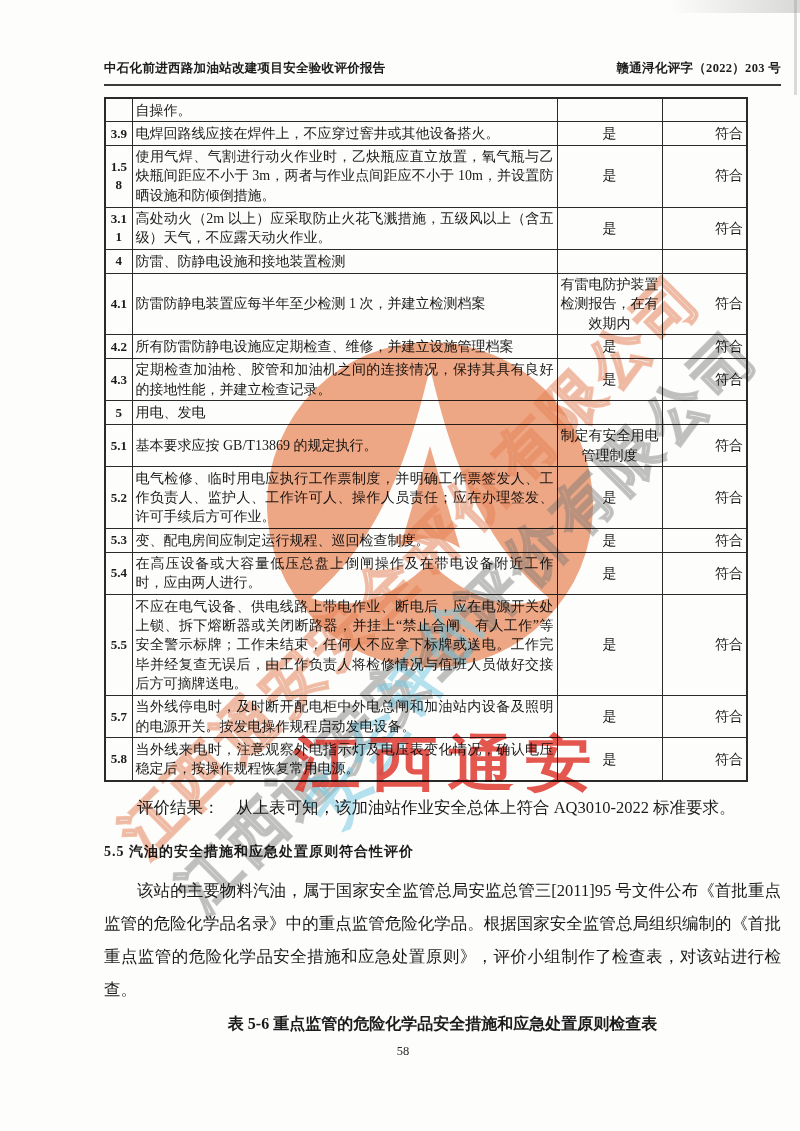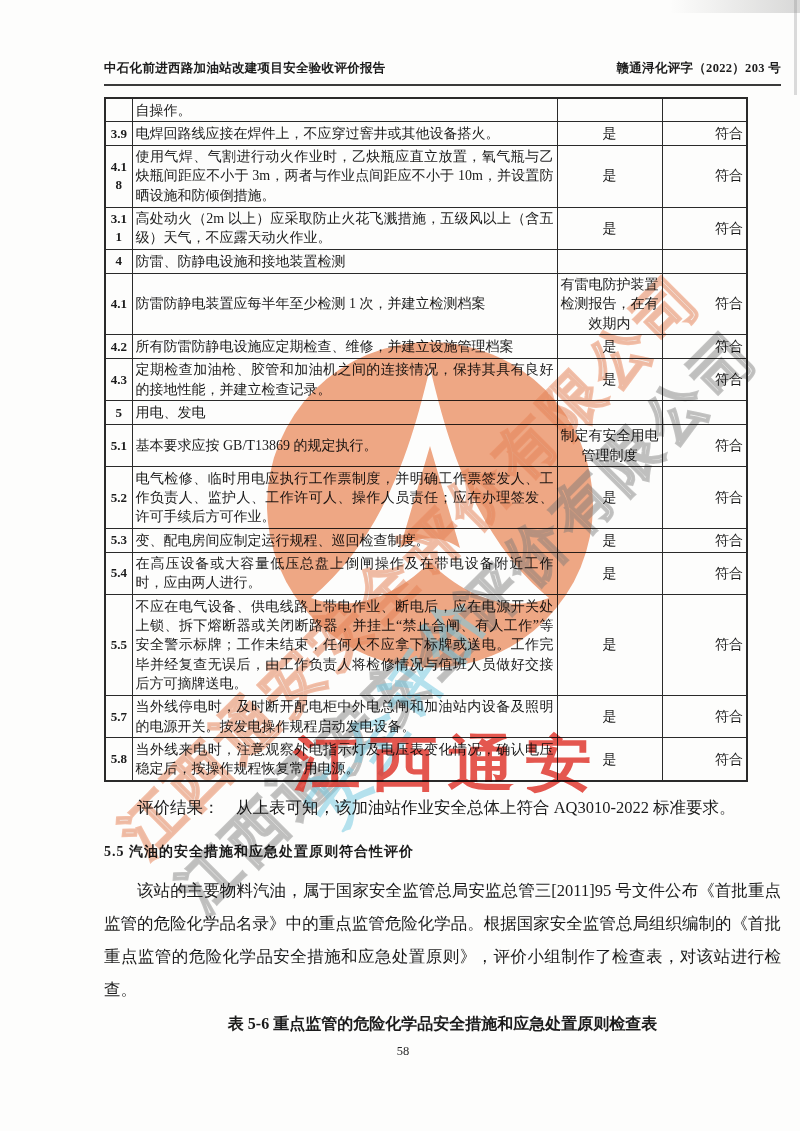--- a/index.html
+++ b/index.html
@@ -93,21 +93,21 @@
       </tr>
 
       <tr>
         <td class="c-num">3.9</td>
         <td class="c-text">电焊回路线应接在焊件上，不应穿过窨井或其他设备搭火。</td>
         <td class="c-status">是</td>
         <td class="c-result">符合</td>
       </tr>
 
       <tr>
-        <td class="c-num">4.18</td>
+        <td class="c-num">1.58</td>
         <td class="c-text">使用气焊、气割进行动火作业时，乙炔瓶应直立放置，氧气瓶与乙炔瓶间距应不小于 3m，两者与作业点间距应不小于 10m，并设置防晒设施和防倾倒措施。</td>
         <td class="c-status">是</td>
         <td class="c-result">符合</td>
       </tr>
 
       <tr>
         <td class="c-num">3.11</td>
         <td class="c-text">高处动火（2m 以上）应采取防止火花飞溅措施，五级风以上（含五级）天气，不应露天动火作业。</td>
         <td class="c-status">是</td>
         <td class="c-result">符合</td>

